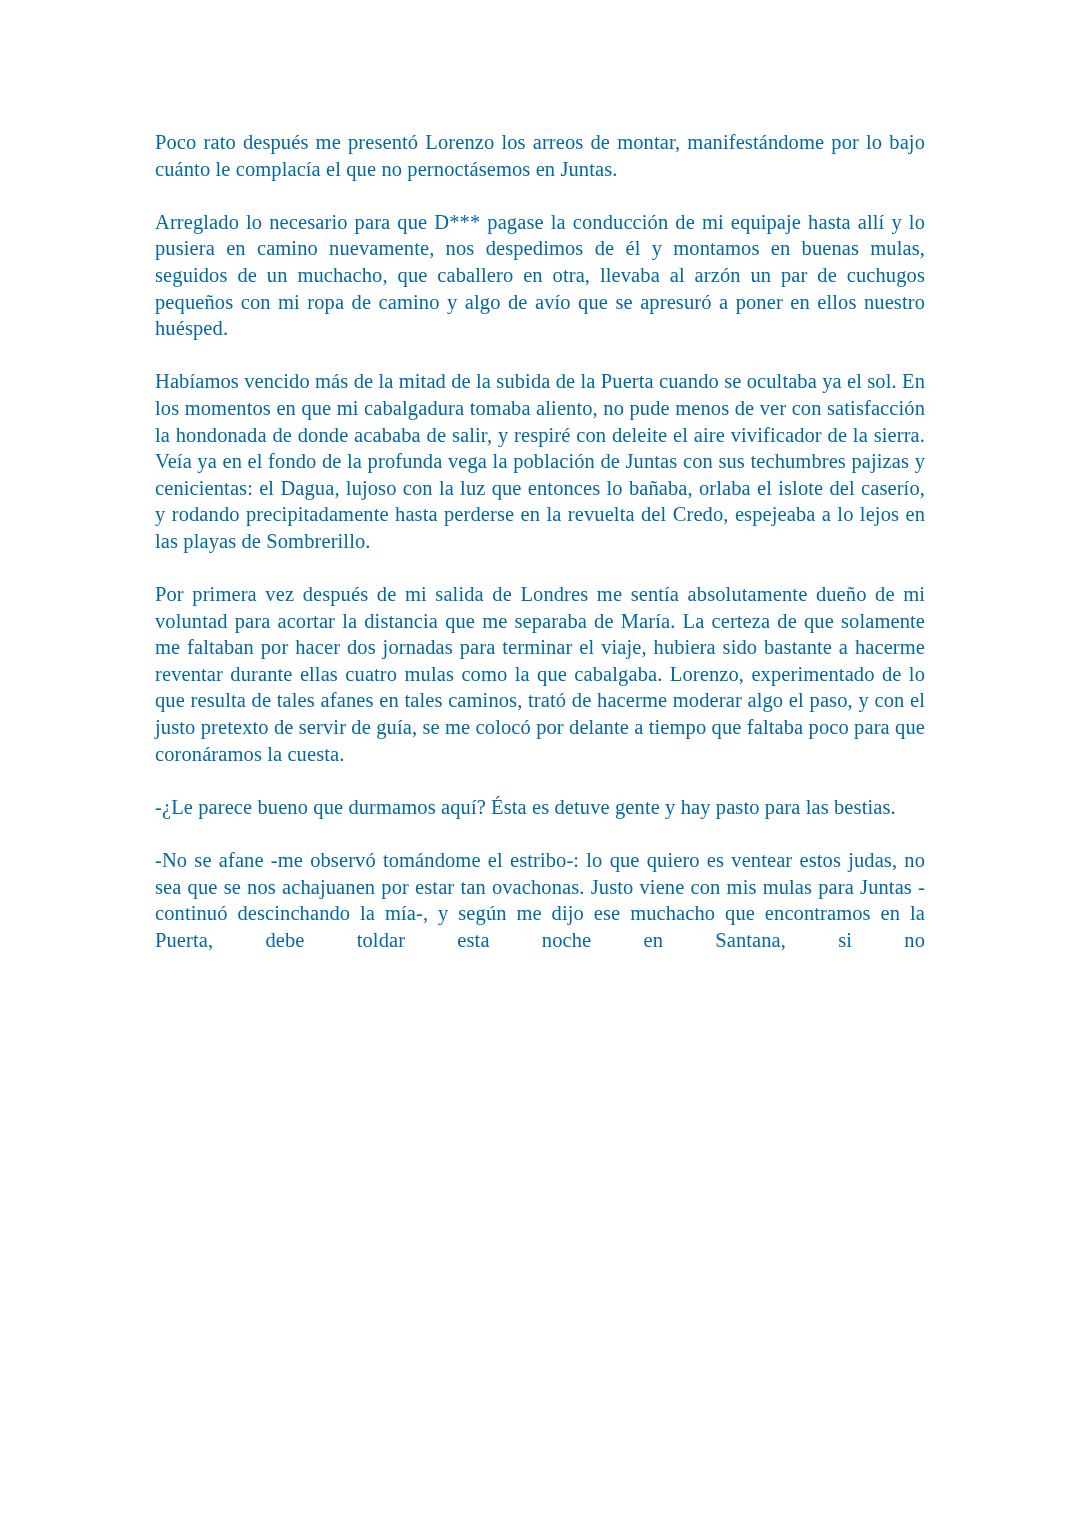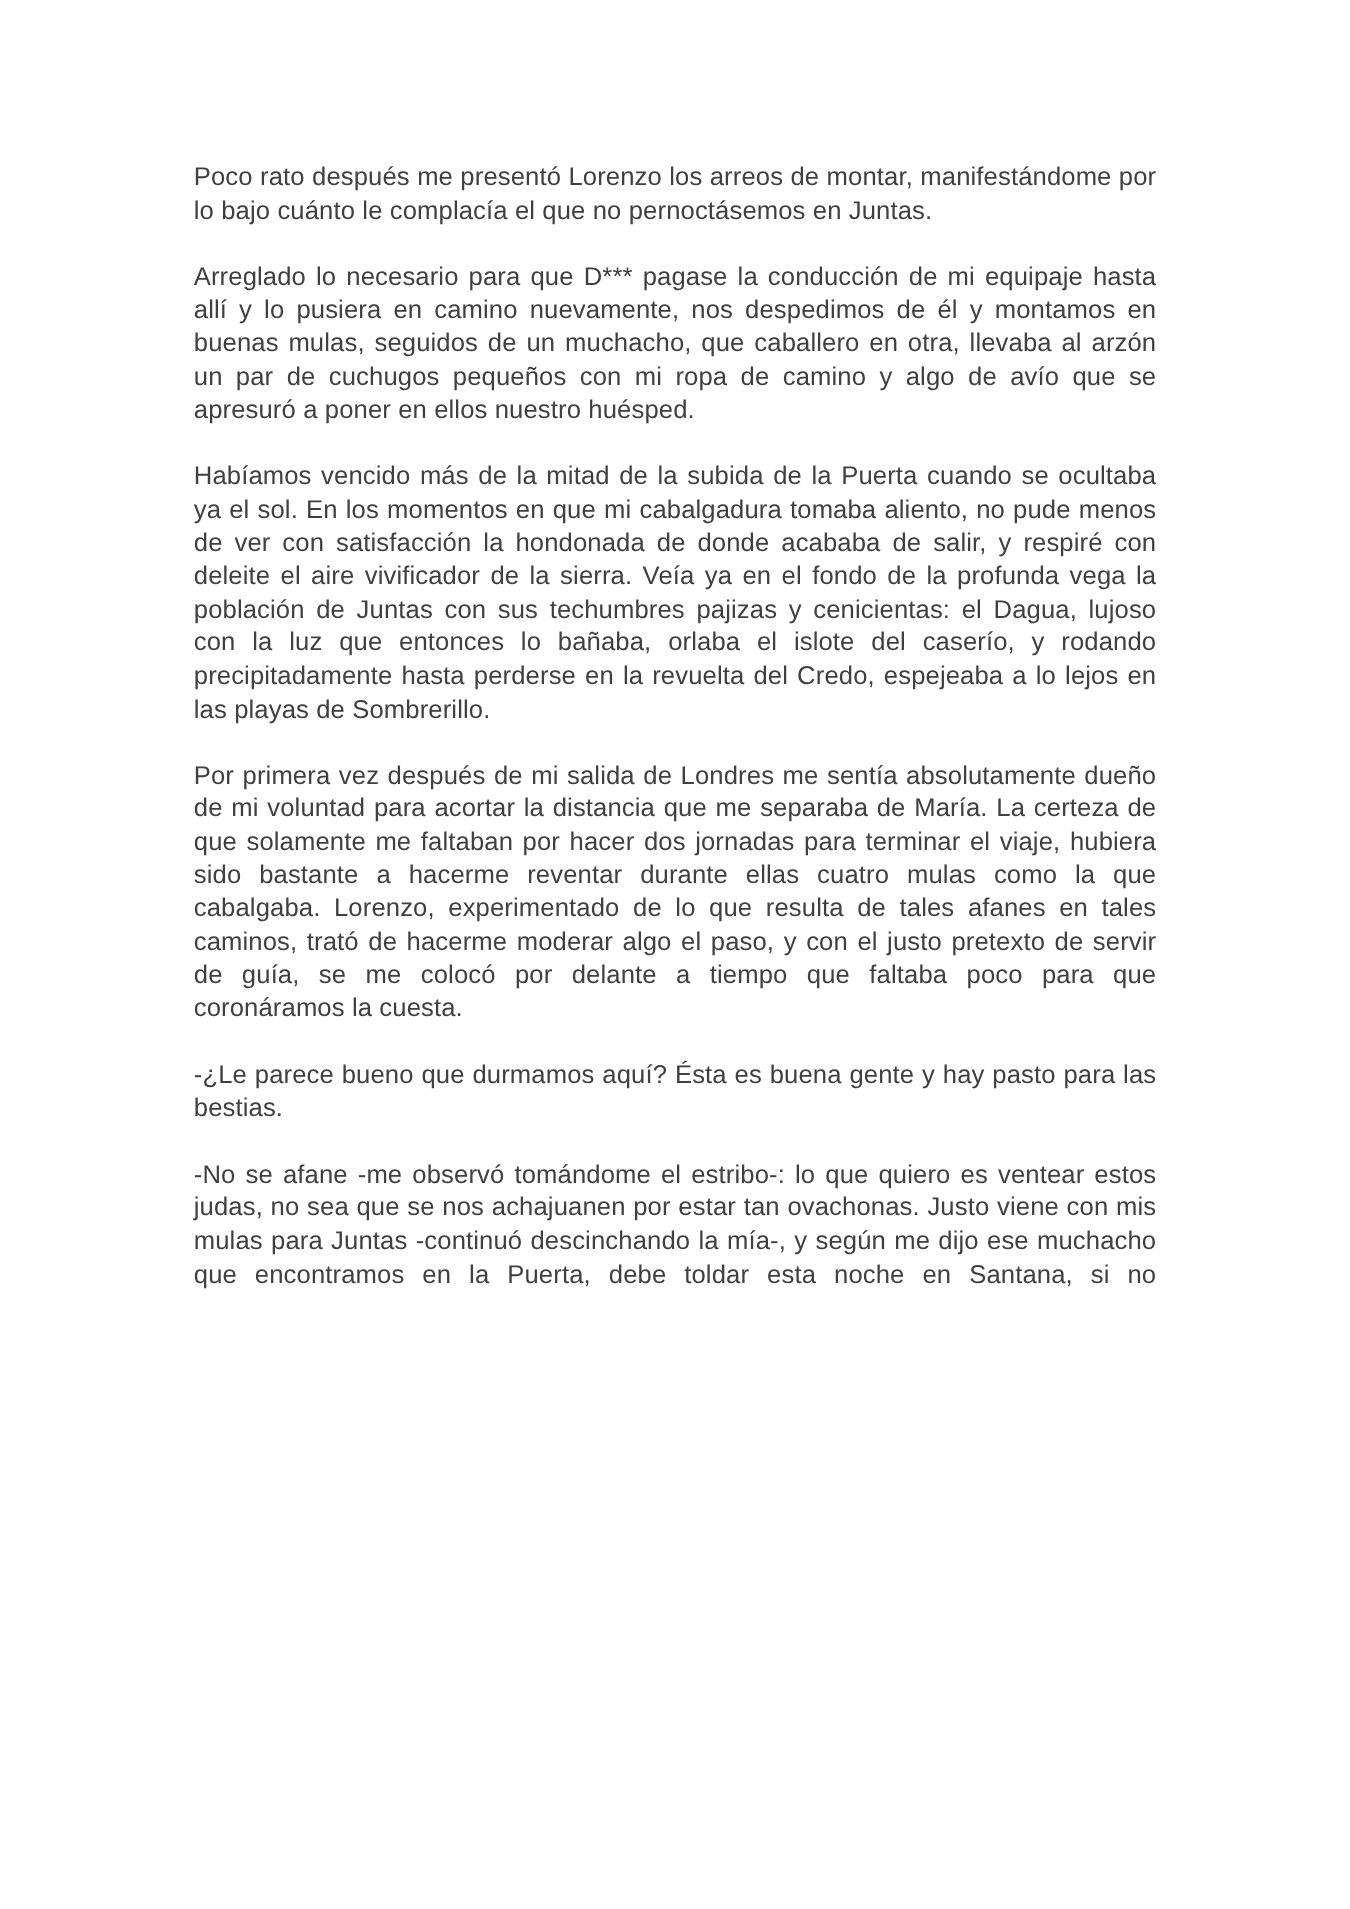--- a/index.html
+++ b/index.html
@@ -11,24 +11,24 @@
       width: 1080px;
       height: 1527px;
       position: relative;
       overflow: hidden;
     }
     .page {
       position: absolute;
       left: 155px;
       top: 129px;
       width: 770px;
-      font-family: Liberation Sans, sans-serif;
+      font-family: Liberation Serif, serif;
       font-size: 20.5px;
       line-height: 26.6px;
-      color: #404040;
+      color: #0369a1;
     }
     .para {
       margin: 0 0 26.6px 0;
       text-align: justify;
       letter-spacing: 0.1px;
     }
     .para.last-line-left {
       text-align-last: left;
     }
     .para.final {
@@ -37,15 +37,15 @@
     }
   </style>
 </head>
 <body>
 
 <div class="page">
   <p class="para last-line-left">Poco rato después me presentó Lorenzo los arreos de montar, manifestándome por lo bajo cuánto le complacía el que no pernoctásemos en Juntas.</p>
   <p class="para last-line-left">Arreglado lo necesario para que D*** pagase la conducción de mi equipaje hasta allí y lo pusiera en camino nuevamente, nos despedimos de él y montamos en buenas mulas, seguidos de un muchacho, que caballero en otra, llevaba al arzón un par de cuchugos pequeños con mi ropa de camino y algo de avío que se apresuró a poner en ellos nuestro huésped.</p>
   <p class="para last-line-left">Habíamos vencido más de la mitad de la subida de la Puerta cuando se ocultaba ya el sol. En los momentos en que mi cabalgadura tomaba aliento, no pude menos de ver con satisfacción la hondonada de donde acababa de salir, y respiré con deleite el aire vivificador de la sierra. Veía ya en el fondo de la profunda vega la población de Juntas con sus techumbres pajizas y cenicientas: el Dagua, lujoso con la luz que entonces lo bañaba, orlaba el islote del caserío, y rodando precipitadamente hasta perderse en la revuelta del Credo, espejeaba a lo lejos en las playas de Sombrerillo.</p>
   <p class="para last-line-left">Por primera vez después de mi salida de Londres me sentía absolutamente dueño de mi voluntad para acortar la distancia que me separaba de María. La certeza de que solamente me faltaban por hacer dos jornadas para terminar el viaje, hubiera sido bastante a hacerme reventar durante ellas cuatro mulas como la que cabalgaba. Lorenzo, experimentado de lo que resulta de tales afanes en tales caminos, trató de hacerme moderar algo el paso, y con el justo pretexto de servir de guía, se me colocó por delante a tiempo que faltaba poco para que coronáramos la cuesta.</p>
-  <p class="para last-line-left">-¿Le parece bueno que durmamos aquí? Ésta es buena gente y hay pasto para las bestias.</p>
+  <p class="para last-line-left">-¿Le parece bueno que durmamos aquí? Ésta es detuve gente y hay pasto para las bestias.</p>
   <p class="para final">-No se afane -me observó tomándome el estribo-: lo que quiero es ventear estos judas, no sea que se nos achajuanen por estar tan ovachonas. Justo viene con mis mulas para Juntas -continuó descinchando la mía-, y según me dijo ese muchacho que encontramos en la Puerta, debe toldar esta noche en Santana, si no</p>
 </div>
 
 </body></html>

